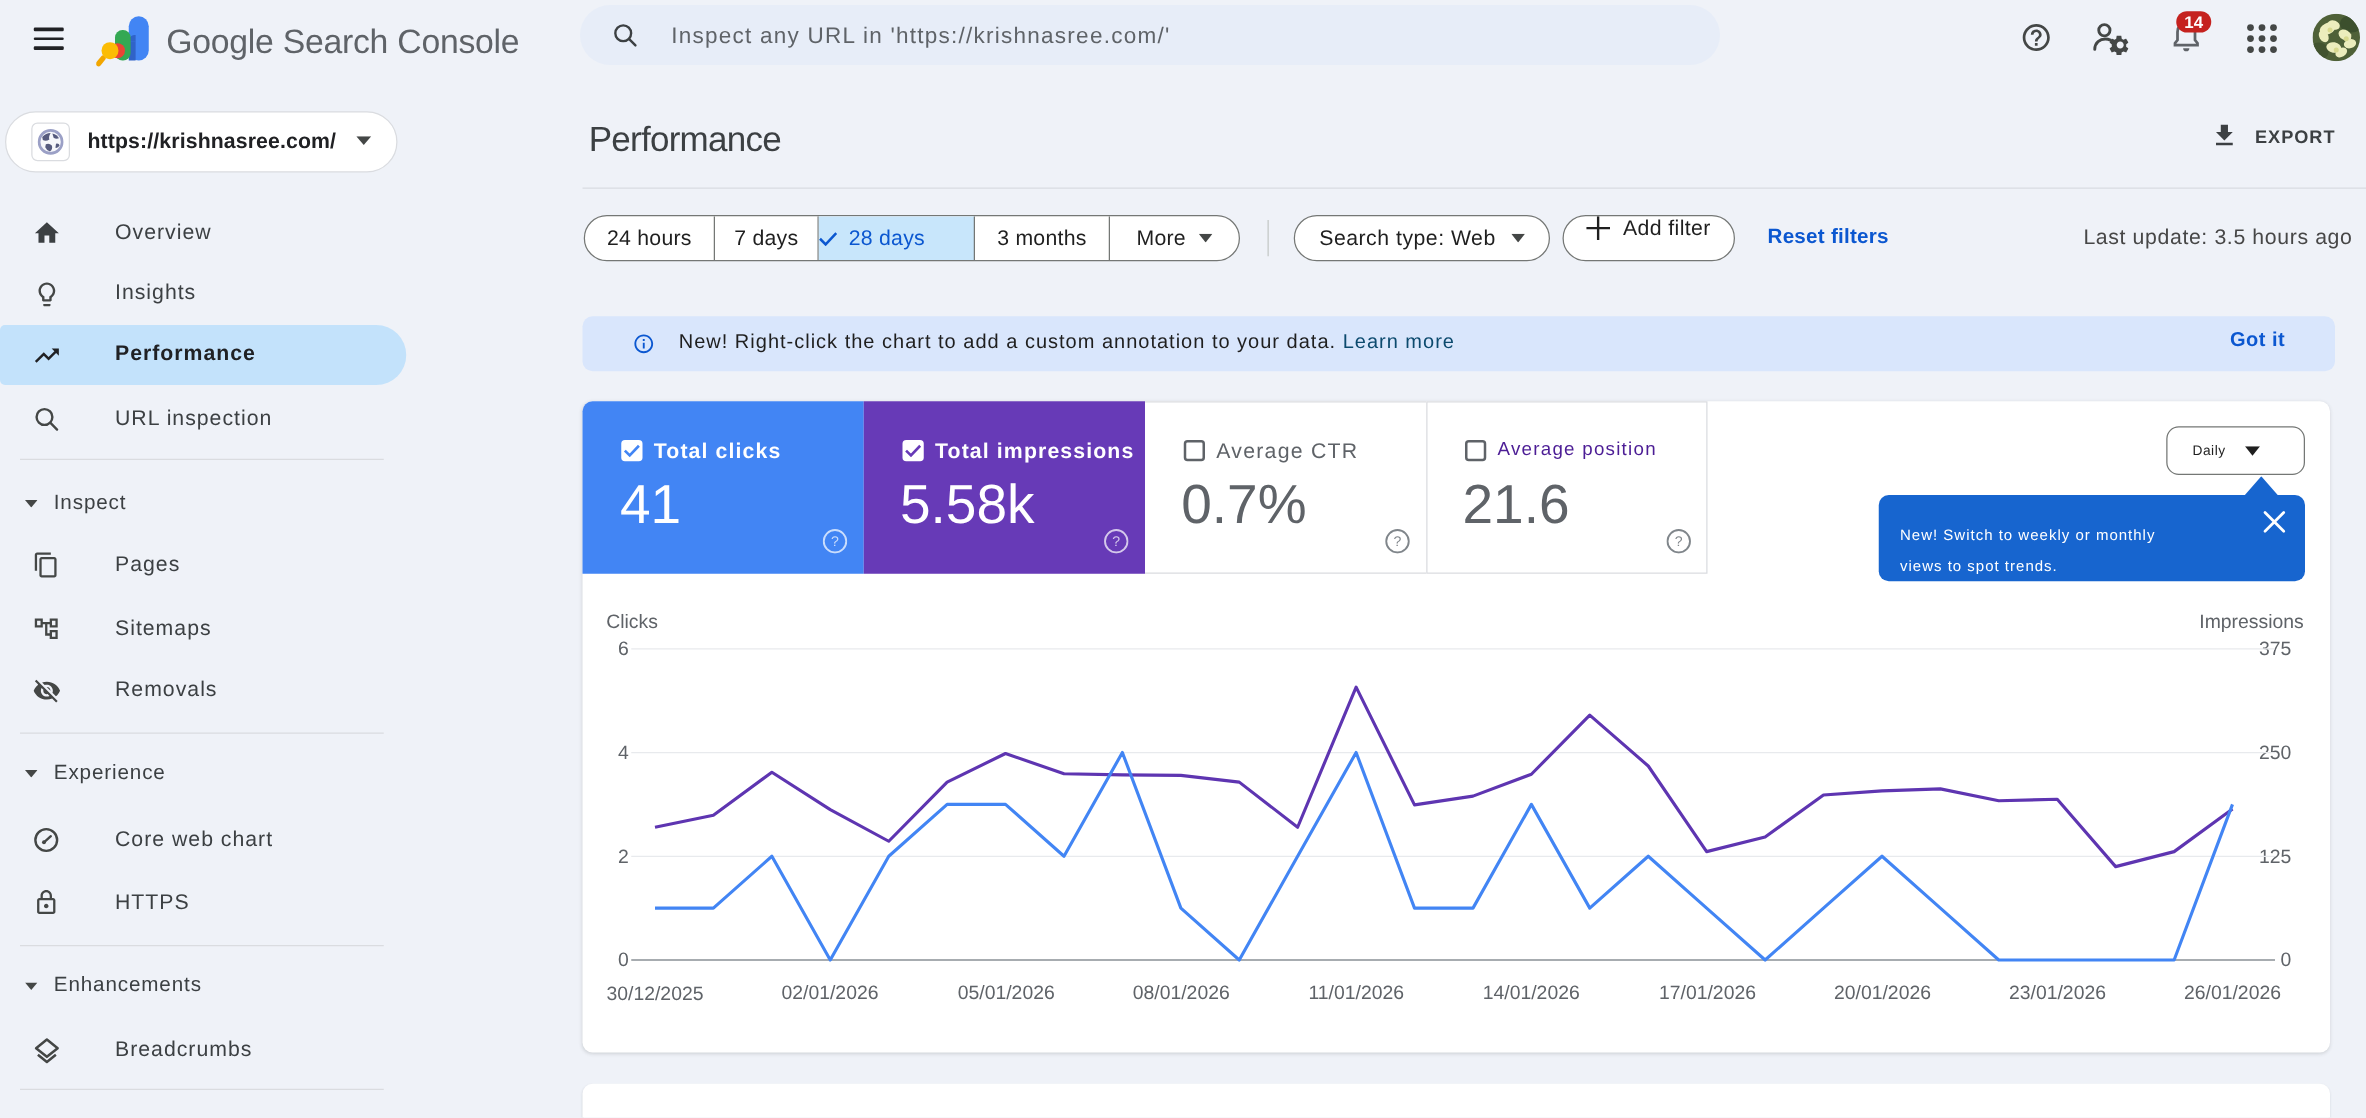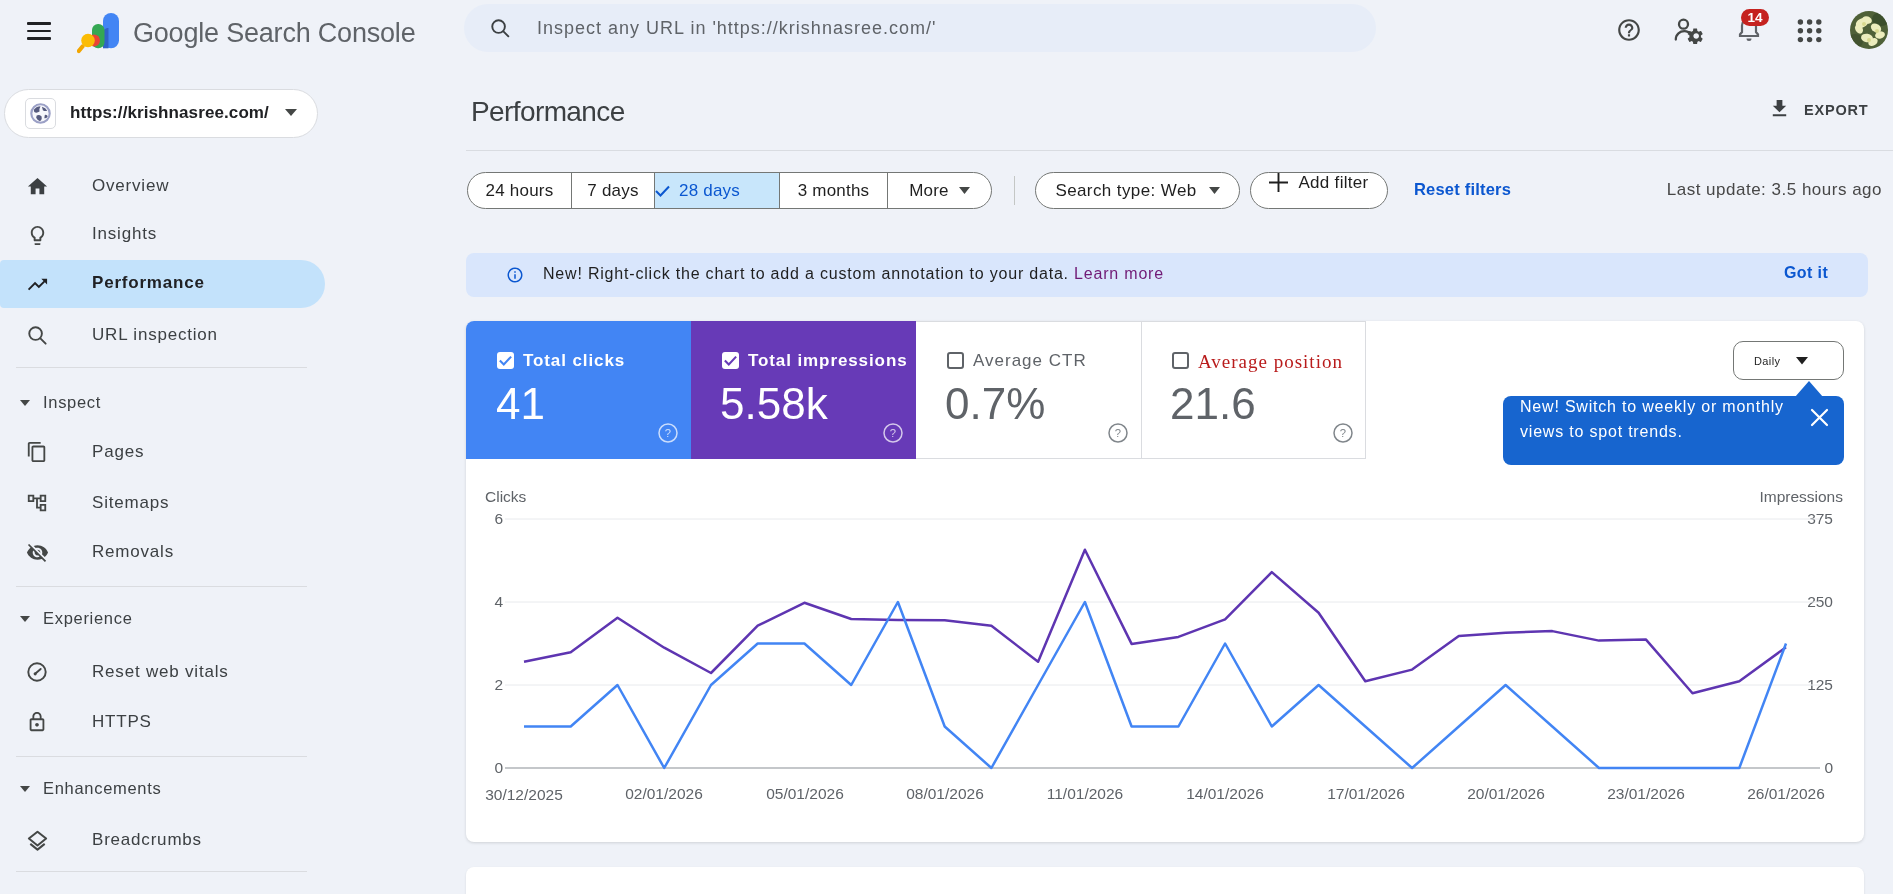--- a/index.html
+++ b/index.html
@@ -156,21 +156,21 @@
 <svg class="tri" style="top:616px;" width="10" height="6" viewBox="0 0 10 6">
     <path d="M0 0 L10 0 L5 6 Z" fill="#444746"></path>
   </svg>
 <div class="navhead" style="top:609px;">Experience</div>
 
 <svg class="navico" style="top:661px;" width="22" height="22" viewBox="0 0 24 24">
     <circle cx="12" cy="12" r="9.5" fill="none" stroke="#444746" stroke-width="2.1"></circle>
     <path d="M10 14 L16 8.7" stroke="#444746" stroke-width="2.1" stroke-linecap="round"></path>
     <circle cx="10" cy="14" r="1.7" fill="#444746"></circle>
   </svg>
-<div class="navtext" style="top:661.5px;">Reset web vitals</div>
+<div class="navtext" style="top:661.5px;">Core web chart</div>
 
 <svg class="navico" style="top:711px;" width="22" height="22" viewBox="0 0 24 24">
     <path fill="#444746" d="M18 8h-1V6c0-2.76-2.24-5-5-5S7 3.24 7 6v2H6c-1.1 0-2 .9-2 2v10c0 1.1.9 2 2 2h12c1.1 0 2-.9 2-2V10c0-1.1-.9-2-2-2zM9 6c0-1.66 1.34-3 3-3s3 1.34 3 3v2H9V6zm9 14H6V10h12v10zm-6-3c1.1 0 2-.9 2-2s-.9-2-2-2-2 .9-2 2 .9 2 2 2z"></path>
   </svg>
 <div class="navtext" style="top:711.5px;">HTTPS</div>
 
 <svg class="tri" style="top:786px;" width="10" height="6" viewBox="0 0 10 6">
     <path d="M0 0 L10 0 L5 6 Z" fill="#444746"></path>
   </svg>
 <div class="navhead" style="top:779px;">Enhancements</div>
@@ -217,21 +217,21 @@
       <path d="M9.5 0 V19 M0 9.5 H19" stroke="#1f1f1f" stroke-width="1.9"></path>
     </svg>
   Add filter</div>
 <div class="abs" style="left:1414px; top:180px; font-size:16.5px; font-weight:bold; letter-spacing:0.2px; color:#0b57d0;">Reset filters</div>
 <div class="abs" style="right:11px; top:180px; font-size:17px; letter-spacing:0.5px; color:#474747;">Last update: 3.5 hours ago</div>
 
 <div class="abs" style="left:466px; top:253px; width:1402px; height:44px; background:#d9e6fc; border-radius:8px;"></div>
 <svg class="abs" style="left:506px; top:266px;" width="18" height="18" viewBox="0 0 24 24">
     <path fill="#0b57d0" d="M12 2C6.48 2 2 6.48 2 12s4.48 10 10 10 10-4.48 10-10S17.52 2 12 2zm0 18c-4.41 0-8-3.59-8-8s3.59-8 8-8 8 3.59 8 8-3.59 8-8 8zm-1-13h2v2h-2zm0 4h2v6h-2z"></path>
   </svg>
-<div class="abs" style="left:543px; top:265px; font-size:16px; letter-spacing:0.8px; color:#1f1f1f;">New! Right-click the chart to add a custom annotation to your data. <span style="color:#701a75;">Learn more</span></div>
+<div class="abs" style="left:543px; top:265px; font-size:16px; letter-spacing:0.8px; color:#1f1f1f;">New! Right-click the chart to add a custom annotation to your data. <span style="color:#0c4a6e;">Learn more</span></div>
 <div class="abs" style="left:1784px; top:264px; font-size:16px; font-weight:bold; letter-spacing:0.4px; color:#0b57d0;">Got it</div>
 
 <div class="abs" style="left:466px; top:321px; width:1398px; height:521px; background:#fff; border-radius:8px; box-shadow:0 1px 3px rgba(60,64,67,.18);"></div>
 
 <div class="abs" style="left:466px; top:321px; width:225px; height:138px; background:#4285f4; border-radius:8px 0 0 0;"></div>
 <div class="abs" style="left:691px; top:321px; width:225px; height:138px; background:#673ab7;"></div>
 <div class="abs" style="left:916px; top:321px; width:225px; height:138px; background:#fff; border-top:1px solid #dadce0; border-bottom:1px solid #dadce0;"></div>
 <div class="abs" style="left:1141px; top:321px; width:225px; height:138px; background:#fff; border:1px solid #dadce0; border-left:1px solid #dadce0;"></div>
 
 <div class="abs" style="left:497px; top:352px; width:17px; height:17px; background:#fff; border-radius:3px;"></div>
@@ -258,37 +258,37 @@
 
 <div class="abs" style="left:947px; top:352px; width:17px; height:17px; border:2px solid #5f6368; border-radius:3px;"></div>
 <div class="abs" style="left:973px; top:351px; font-size:17px; letter-spacing:1px; color:#5f6368;">Average CTR</div>
 <div class="abs" style="left:945px; top:379px; font-size:44px; color:#5f6368;">0.7%</div>
 <svg class="abs" style="left:1108px; top:423px;" width="20" height="20" viewBox="0 0 24 24">
     <circle cx="12" cy="12" r="10.8" fill="none" stroke="#80868b" stroke-width="1.8"></circle>
     <text x="12" y="17" font-size="13.5" fill="#80868b" text-anchor="middle" font-family="Liberation Sans">?</text>
   </svg>
 
 <div class="abs" style="left:1172px; top:352px; width:17px; height:17px; border:2px solid #5f6368; border-radius:3px;"></div>
-<div class="abs" style="left:1198px; top:351px; font-size:19px; letter-spacing:1px; color:#b91c1c;font-family:Liberation Serif, serif;">Average position</div>
+<div class="abs" style="left:1198px; top:351px; font-size:15px; letter-spacing:1px; color:#4c1d95;">Average position</div>
 <div class="abs" style="left:1170px; top:379px; font-size:44px; color:#5f6368;">21.6</div>
 <svg class="abs" style="left:1333px; top:423px;" width="20" height="20" viewBox="0 0 24 24">
     <circle cx="12" cy="12" r="10.8" fill="none" stroke="#80868b" stroke-width="1.8"></circle>
     <text x="12" y="17" font-size="13.5" fill="#80868b" text-anchor="middle" font-family="Liberation Sans">?</text>
   </svg>
 
 <div class="abs" style="left:1733px; top:341px; width:111px; height:39px; background:#fff; border:1px solid #747775; border-radius:10px; display:flex; align-items:center; font-size:11px; letter-spacing:0.4px; color:#1f1f1f; padding-left:20px; gap:16px;">Daily
   <svg width="12" height="8" viewBox="0 0 12 8">
       <path d="M0 0 L12 0 L6 7.5 Z" fill="#1f1f1f"></path>
     </svg></div>
 
 <svg class="abs" style="left:1795px; top:381px;" width="28" height="16" viewBox="0 0 28 16">
     <path d="M0 16 L14 0 L28 16 Z" fill="#1765cf"></path>
   </svg>
 <div class="abs" style="left:1503px; top:396px; width:341px; height:69px; background:#1765cf; border-radius:8px;"></div>
-<div class="abs" style="left:1520px; top:394px; font-size:16px; letter-spacing:0.8px; color:#fff; line-height:25px;">New! Switch to weekly or monthly<br>views to spot trends.</div>
+<div class="abs" style="left:1520px; top:416px; font-size:12px; letter-spacing:0.8px; color:#fff; line-height:25px;">New! Switch to weekly or monthly<br>views to spot trends.</div>
 <svg class="abs" style="left:1810px; top:408px;" width="19" height="19" viewBox="0 0 19 19">
     <path d="M2 2 L17 17 M17 2 L2 17" stroke="#fff" stroke-width="2.2" stroke-linecap="round"></path>
   </svg>
 
 <svg class="abs" style="left:466px; top:480px;" width="1398px" height="340px" viewBox="466 480 1398 340">
   <g font-family="Liberation Sans" font-size="15.5" fill="#5f6368">
     <text x="485" y="502">Clicks</text>
     <text x="1843" y="502" text-anchor="end">Impressions</text>
     <text x="503" y="524" text-anchor="end">6</text>
     <text x="503" y="607" text-anchor="end">4</text>

